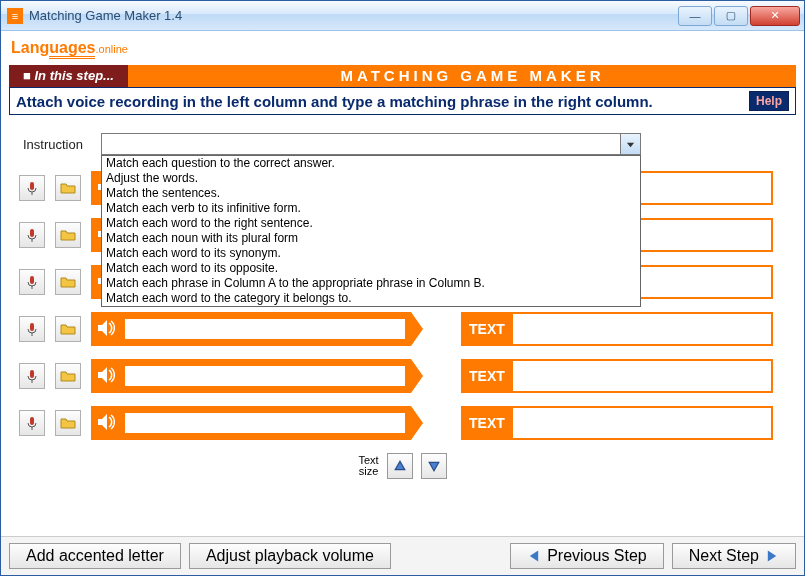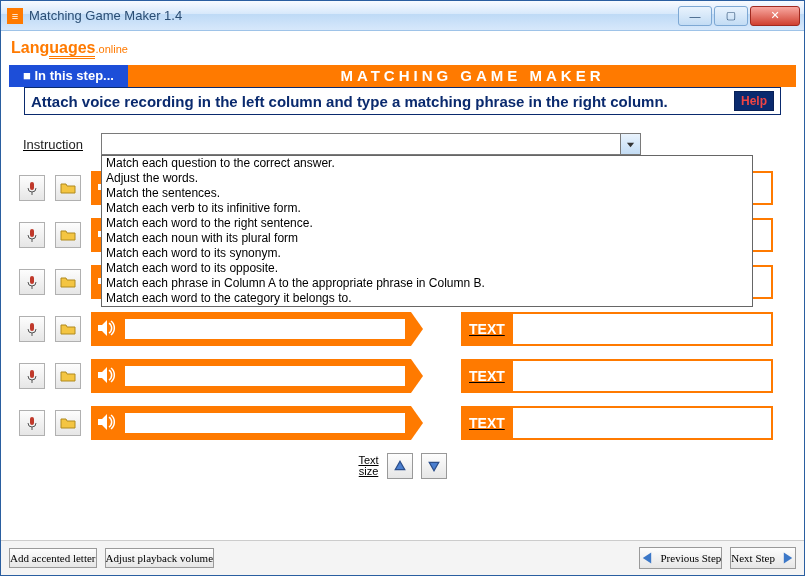--- a/index.html
+++ b/index.html
@@ -51,60 +51,59 @@
   }
   .logobar .logo { font-weight:bold; font-size:16px; color:#ff7a00; }
   .logobar .logo .u{ border-bottom:3px double #ff7a00;}
   
   .hdrstrip {
     margin: 4px 8px 0 8px;
     height: 22px;
     display:flex;
   }
   .hdr-left {
-    background:#1d4ed8;
+    background:#7f1d1d;
     color:#fff;
-    font-weight:bold; 
+    font-weight:bold; font-style:italic;
     padding:3px 14px;
     font-size:13px;
   }
   .hdr-right {
     flex:1;
     background:#ff7a00;
     color:#fff;
     text-align:center;
     letter-spacing:4px;
     font-size:15px;
     font-weight:bold;
     padding-top:2px;
     padding-left:21px;
   }
   
   .instrbar {
-    margin: 0 23px;
+    margin: 0 8px;
     border:1px solid #0a2a6e;
     background:#fff;
     color:#0a2a6e;
     font-weight:bold;
     font-size:15px;
     padding:3px 6px;
     display:flex; align-items:center;
   }
   .instrbar .txt{flex:1;}
   .helpbtn {
-    background:#0a2a6e;color:#ef4444;font-size:12px;
+    background:#0a2a6e;color:#fca5a5;font-size:12px;
     padding:2px 6px;border:1px solid #082056;
   }
   
   .main {
     flex:1;
     padding: 18px 18px 6px 18px;
     position:relative;
     overflow:hidden;
-    text-decoration:underline;
   }
   .row {
     display:flex; align-items:center; gap:8px;
     margin-bottom: 16px;
   }
   .label { width: 74px; text-align:left; font-size:13px; color:#222; padding-left: 4px;}
   .combo-wrapper { position:relative; flex:1; }
   .combo {
     width: 540px;
     height:22px;
@@ -114,21 +113,21 @@
   }
   .combo input{ flex:1; border:none; outline:none; padding:0 4px; font-size:12px;}
   .combo .arrow {
     width:20px; background:linear-gradient(to bottom,#e9f3fd,#c3dcf4);
     border-left:1px solid #7a7a7a;
     display:flex;align-items:center;justify-content:center;
   }
   .arrow svg{width:9px;height:9px;}
   .dropdown {
     position:absolute; top:22px; left:0;
-    width:652px;
+    width:540px;
     border:1px solid #666;
     background:#fff;
     z-index:50;
     font-size:12px;
   }
   .dropdown .item { padding:0 4px; line-height:15px; }
   
   .matchrow {
     display:flex; align-items:center; gap:10px;
     margin: 0 0 13px 0;
@@ -193,23 +192,23 @@
   .sqbtn svg{width:12px;height:12px;}
   .footer {
     border-top:1px solid #ccc;
     padding:6px 8px;
     display:flex; gap:8px; align-items:center;
     background:#f4f4f4;
   }
   .btn {
     border:1px solid #9a9a9a;
     background:linear-gradient(to bottom,#fdfdfd,#e6e6e6);
-    padding:3px 0;
-    font-size:11px;
-    display:flex;align-items:center;gap:6px;font-family:Liberation Serif, serif;
+    padding:3px 16px;
+    font-size:16px;
+    display:flex;align-items:center;gap:6px;
   }
   .footer .spacer2{flex:1;}
   .navarrow{width:14px;height:14px;}
 </style>
 </head>
 <body>
 
 <div class="win">
 
   <div class="titlebar">

